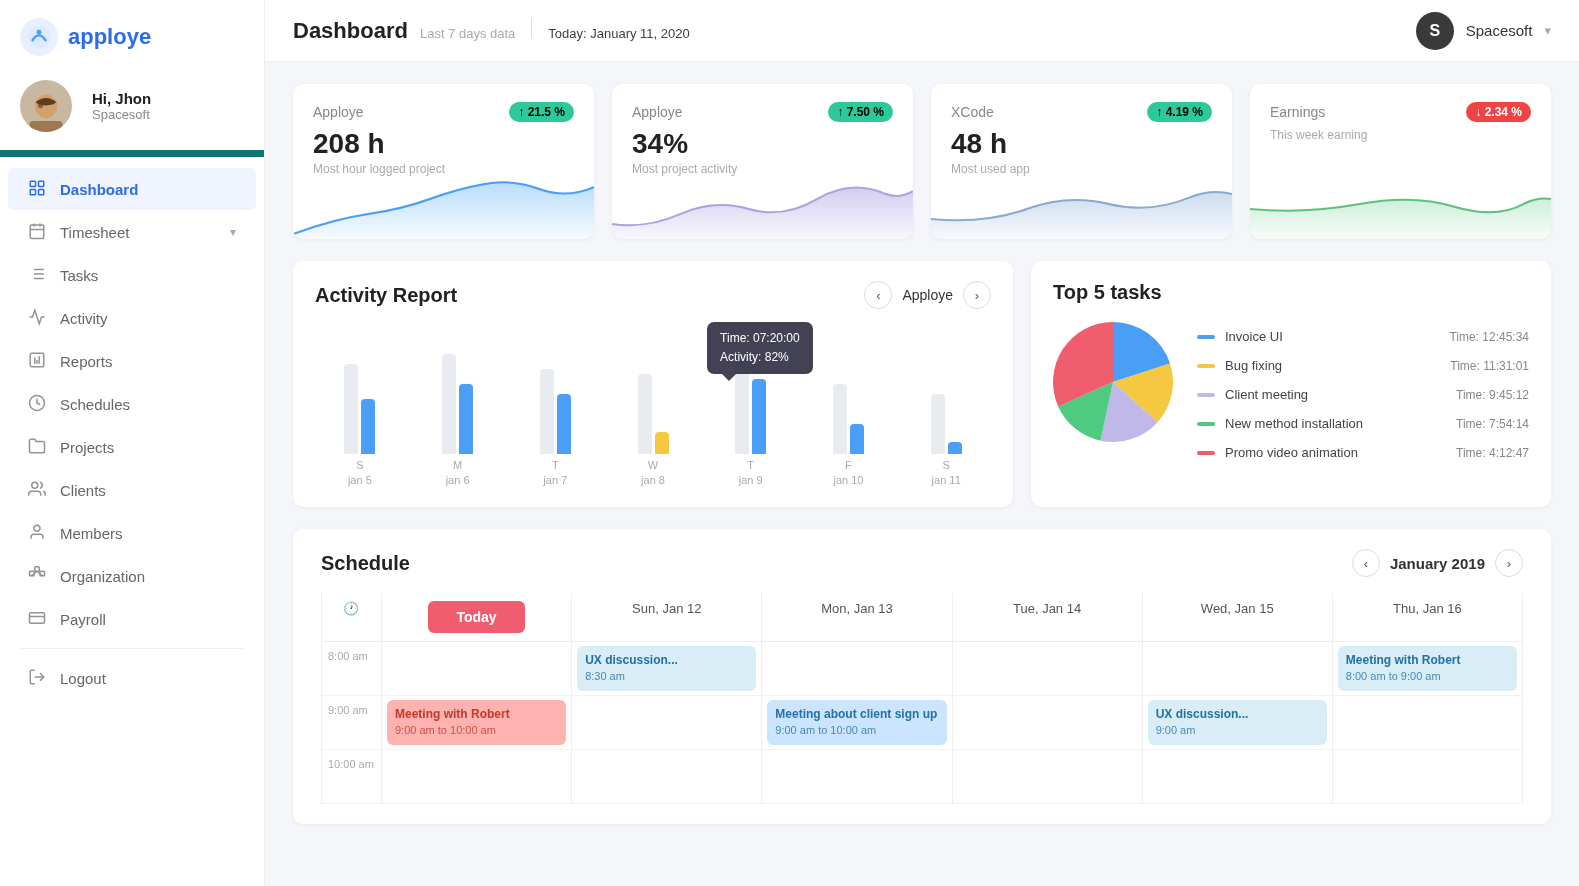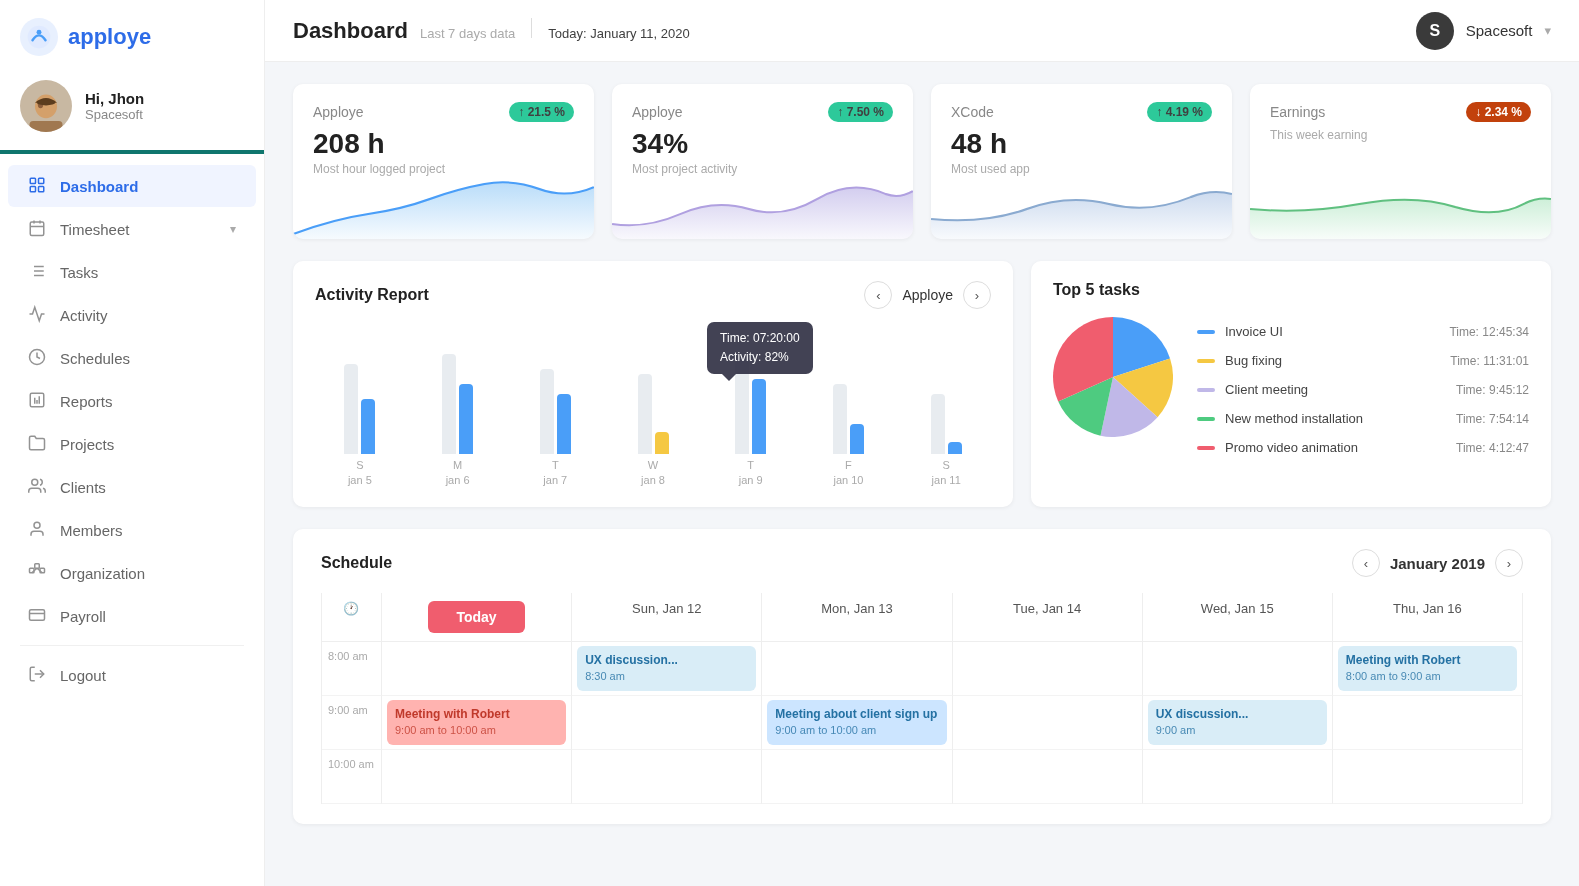--- a/index.html
+++ b/index.html
@@ -25,23 +25,23 @@
     }
     .sidebar-logo-icon {
       width: 38px; height: 38px;
       background: #e8f0fe;
       border-radius: 50%;
       display: flex; align-items: center; justify-content: center;
       color: #4a90e2; font-size: 18px;
     }
     .sidebar-logo-text { font-size: 22px; font-weight: 700; color: #2d6ce8; letter-spacing: 0; }
     .sidebar-user {
-      display: flex; align-items: center; gap: 13px;
+      display: flex; align-items: center; gap: 20px;
       padding: 14px 20px 18px 20px;
-      border-bottom: 4px solid #0f766e;
+      border-bottom: 7px solid #0f766e;
     }
     .sidebar-avatar {
       width: 52px; height: 52px; border-radius: 50%; background: #c8b8a2;
       overflow: hidden; display: flex; align-items: flex-end; justify-content: center;
     }
     .sidebar-avatar svg { width: 44px; height: 44px; }
     .sidebar-user-info .hi { font-size: 15px; font-weight: 700; color: #222; }
     .sidebar-user-info .company { font-size: 13px; color: #888; }
     .sidebar-nav { padding: 10px 0; flex: 1; }
     .sidebar-nav-item {
@@ -94,35 +94,35 @@
       box-shadow: 0 1px 4px rgba(0,0,0,0.06);
       overflow: hidden; position: relative; min-height: 155px;
     }
     .stat-card-top { display: flex; align-items: center; justify-content: space-between; margin-bottom: 6px; }
     .stat-card-label { font-size: 14px; color: #888; }
     .stat-badge {
       padding: 3px 9px; border-radius: 20px;
       font-size: 12px; font-weight: 600;
       display: flex; align-items: center; gap: 3px;
     }
-    .stat-badge.green { background: #2dc99a; color: #404040; }
-    .stat-badge.red { background: #c2410c; color: #fff; }
+    .stat-badge.green { background: #2dc99a; color: #000000; }
+    .stat-badge.red { background: #ef4444; color: #fff; }
     .stat-value { font-size: 28px; font-weight: 700; color: #222; margin-bottom: 2px; }
     .stat-desc { font-size: 12px; color: #aaa; margin-bottom: 10px; }
     .stat-chart { position: absolute; bottom: 0; left: 0; right: 0; height: 70px; }
 
     
     .mid-row { display: grid; grid-template-columns: 1fr 520px; gap: 18px; margin-bottom: 22px; }
     .card {
       background: #fff; border-radius: 10px;
       box-shadow: 0 1px 4px rgba(0,0,0,0.06);
       padding: 20px 22px;
     }
     .card-header { display: flex; align-items: center; justify-content: space-between; margin-bottom: 18px; }
-    .card-title { font-size: 16px; font-weight: 700; color: #222; }
+    .card-title { font-size: 20px; font-weight: 700; color: #222; }
     .card-nav { display: flex; align-items: center; gap: 10px; }
     .card-nav-btn {
       width: 28px; height: 28px; border-radius: 50%; border: 1px solid #ddd;
       background: #fff; cursor: pointer; display: flex; align-items: center; justify-content: center;
       font-size: 13px; color: #555;
     }
     .card-nav-label { font-size: 14px; font-weight: 500; color: #333; }
 
     
     .bar-chart { display: flex; align-items: flex-end; gap: 8px; height: 160px; position: relative; }
@@ -264,36 +264,36 @@
       <span class="nav-icon">
         <svg width="18" height="18" viewBox="0 0 24 24" fill="none" stroke="currentColor" stroke-width="2">
             <polyline points="22 12 18 12 15 21 9 3 6 12 2 12"></polyline>
           </svg>
       </span>
       <span>Activity</span>
     </div>
     <div class="sidebar-nav-item">
       <span class="nav-icon">
         <svg width="18" height="18" viewBox="0 0 24 24" fill="none" stroke="currentColor" stroke-width="2">
-            <circle cx="12" cy="12" r="10"></circle>
-            <polyline points="12 6 12 12 16 14"></polyline>
-          </svg>
-      </span>
-      <span>Schedules</span>
-    </div>
-    <div class="sidebar-nav-item">
-      <span class="nav-icon">
-        <svg width="18" height="18" viewBox="0 0 24 24" fill="none" stroke="currentColor" stroke-width="2">
             <rect x="3" y="3" width="18" height="18" rx="2"></rect>
             <line x1="9" y1="9" x2="9" y2="17"></line>
             <line x1="12" y1="12" x2="12" y2="17"></line>
             <line x1="15" y1="7" x2="15" y2="17"></line>
           </svg>
       </span>
       <span>Reports</span>
+    </div>
+    <div class="sidebar-nav-item">
+      <span class="nav-icon">
+        <svg width="18" height="18" viewBox="0 0 24 24" fill="none" stroke="currentColor" stroke-width="2">
+            <circle cx="12" cy="12" r="10"></circle>
+            <polyline points="12 6 12 12 16 14"></polyline>
+          </svg>
+      </span>
+      <span>Schedules</span>
     </div>
     <div class="sidebar-nav-item">
       <span class="nav-icon">
         <svg width="18" height="18" viewBox="0 0 24 24" fill="none" stroke="currentColor" stroke-width="2">
             <path d="M22 19a2 2 0 0 1-2 2H4a2 2 0 0 1-2-2V5a2 2 0 0 1 2-2h5l2 3h9a2 2 0 0 1 2 2z"></path>
           </svg>
       </span>
       <span>Projects</span>
     </div>
     <div class="sidebar-nav-item">

